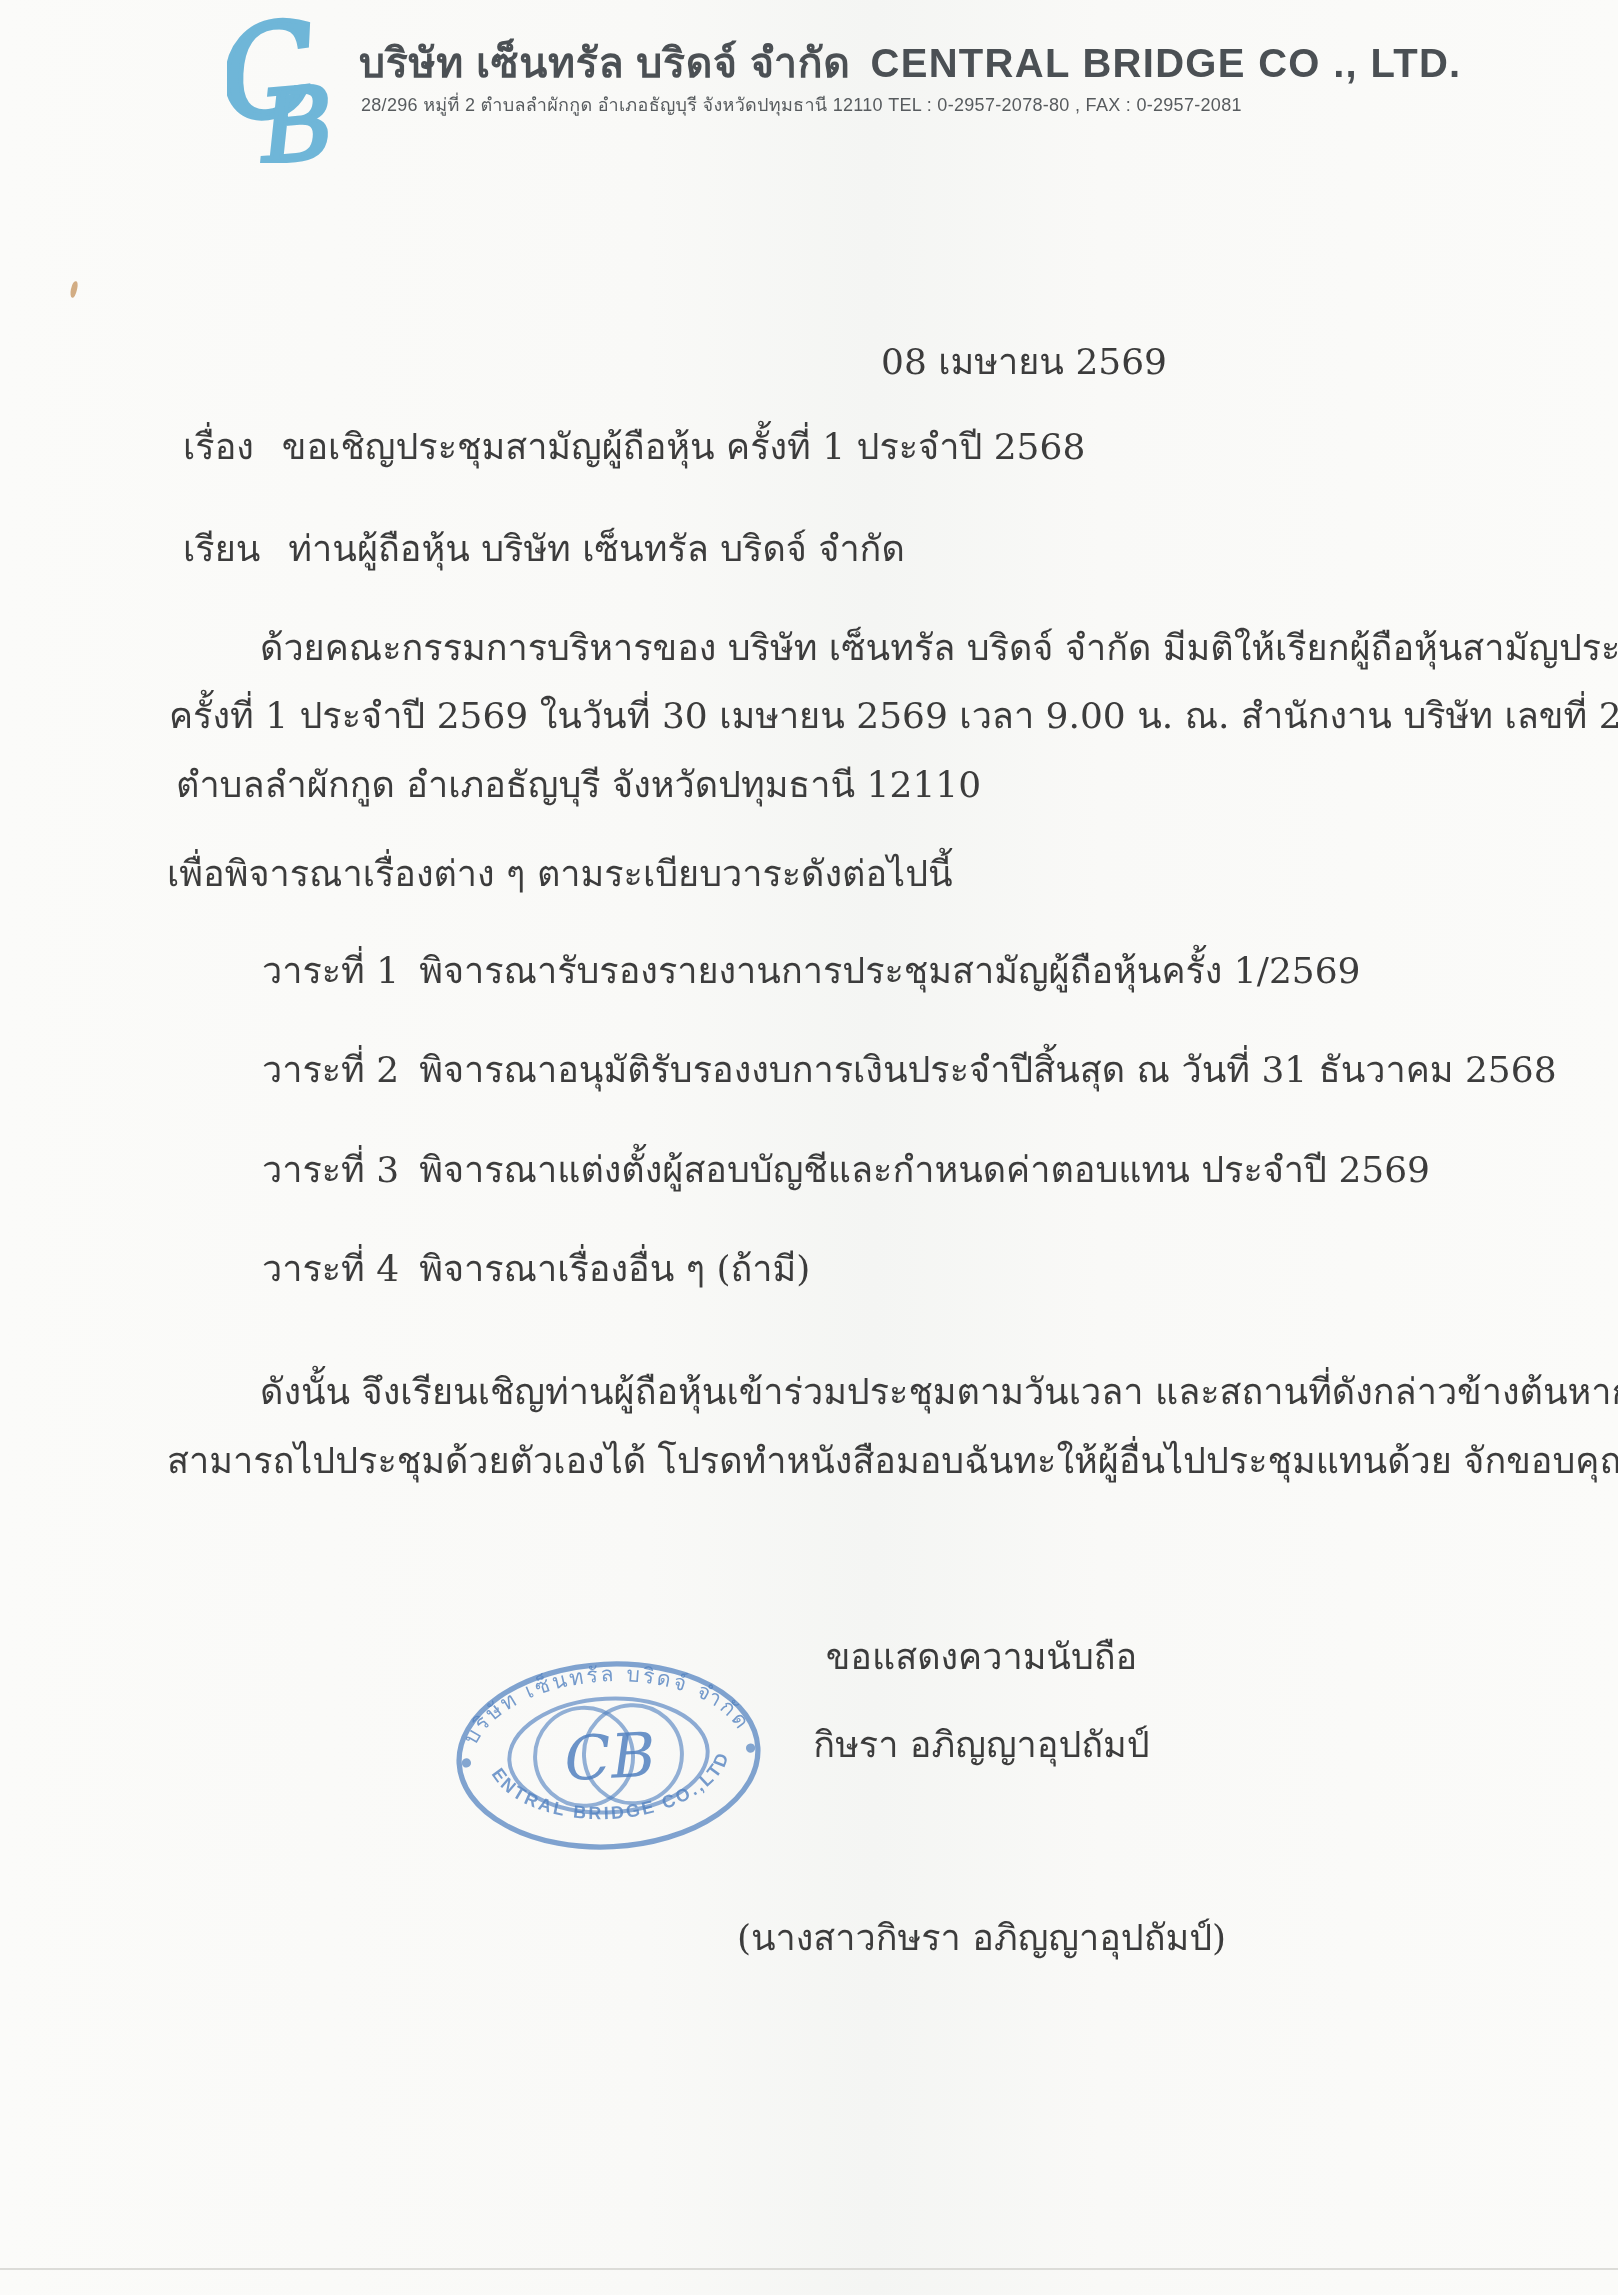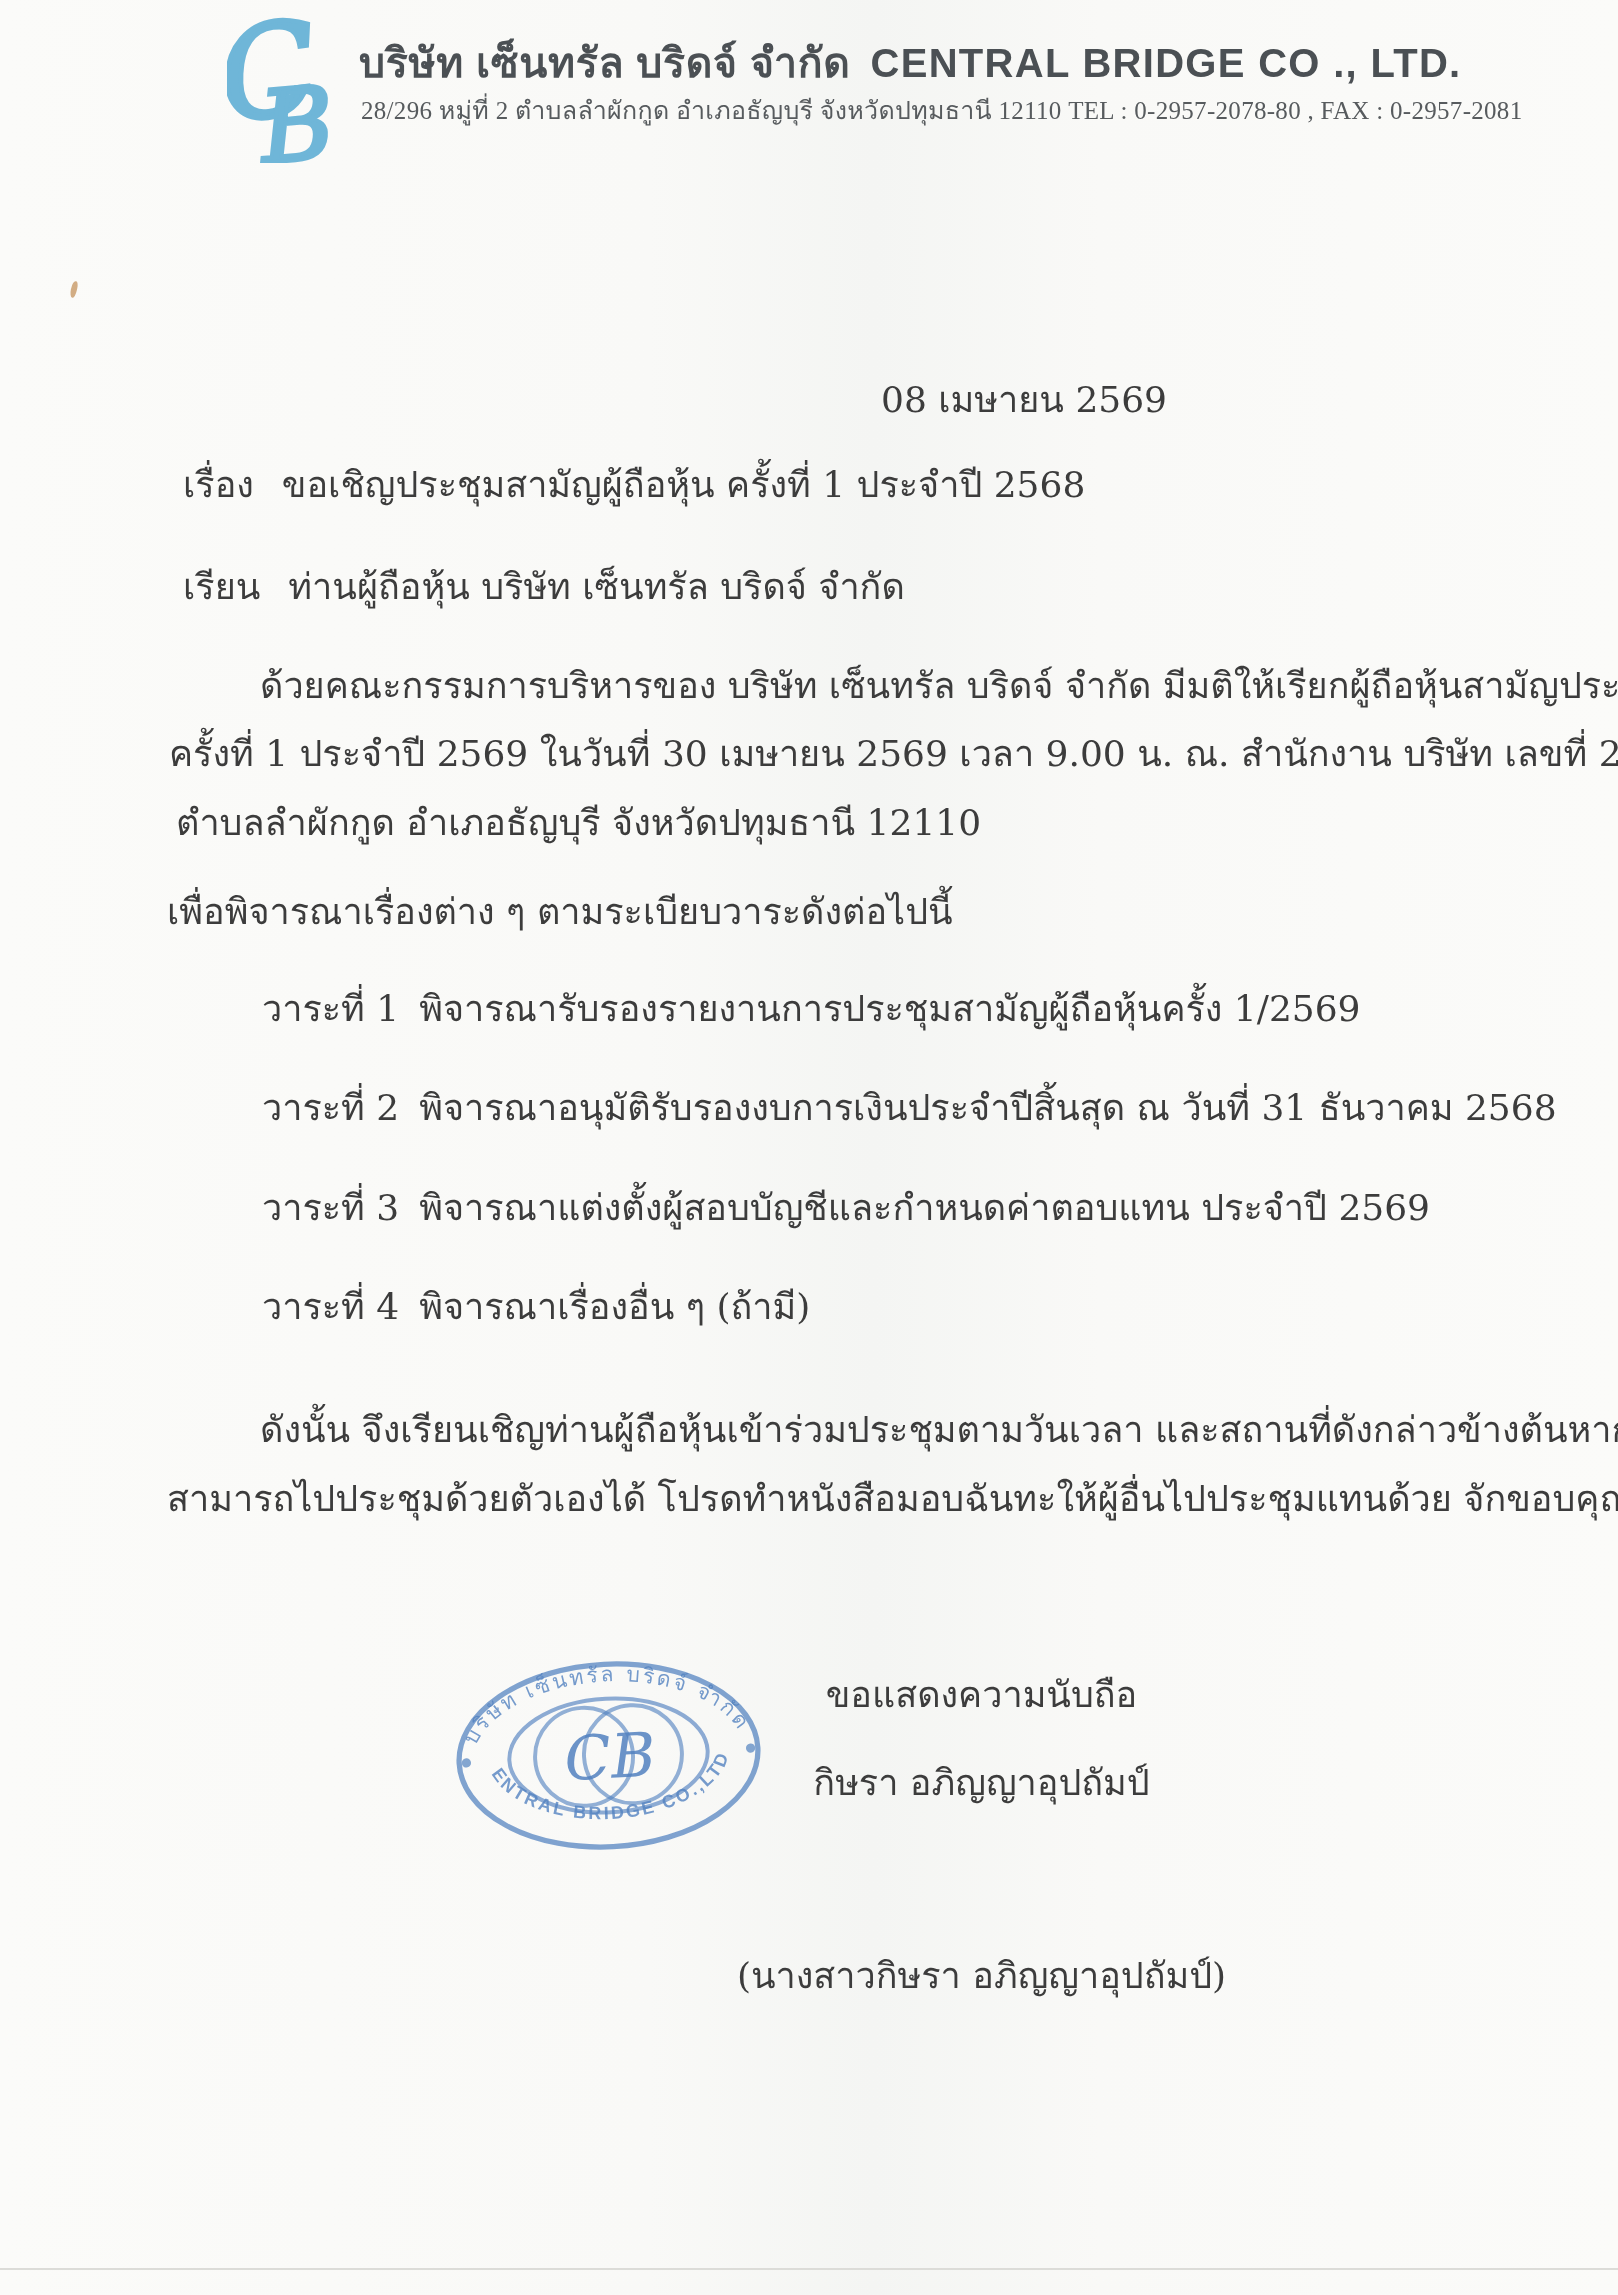--- a/index.html
+++ b/index.html
@@ -23,25 +23,25 @@
   .company-line{
     position:absolute;left:359px;top:30px;
     display:flex;align-items:baseline;gap:20px;
     font-family:"Liberation Sans","DejaVu Sans",sans-serif;
     font-weight:bold;color:#4b5054;
   }
   .company-th{font-size:41px;letter-spacing:0.7px;}
   .company-en{font-size:40px;letter-spacing:1.3px;}
   .address-line{
     position:absolute;left:361px;top:90px;
-    font-family:Liberation Serif, serif;
-    font-size:25px;color:#575b5e;letter-spacing:0.3px;white-space:nowrap;
+    font-family:Liberation Sans, sans-serif;
+    font-size:18px;color:#575b5e;letter-spacing:0.3px;white-space:nowrap;
   }
   
-  .txt{font-size:36px;line-height:1.2;margin-top:38px;}
+  .txt{font-size:36px;line-height:1.2;}
   .date-line{left:881px;top:340px;}
   .subject-line{left:183px;top:425px;}
   .salutation-line{left:183px;top:527px;}
   .label-gap{margin-right:28px;}
   .agenda-label{margin-right:20px;}
   .p1l1{left:260px;top:626px;}
   .p1l2{left:169px;top:694px;}
   .p1l3{left:176px;top:763px;}
   .agenda-intro{left:167px;top:852px;}
   .ag0{left:262px;top:949px;}

